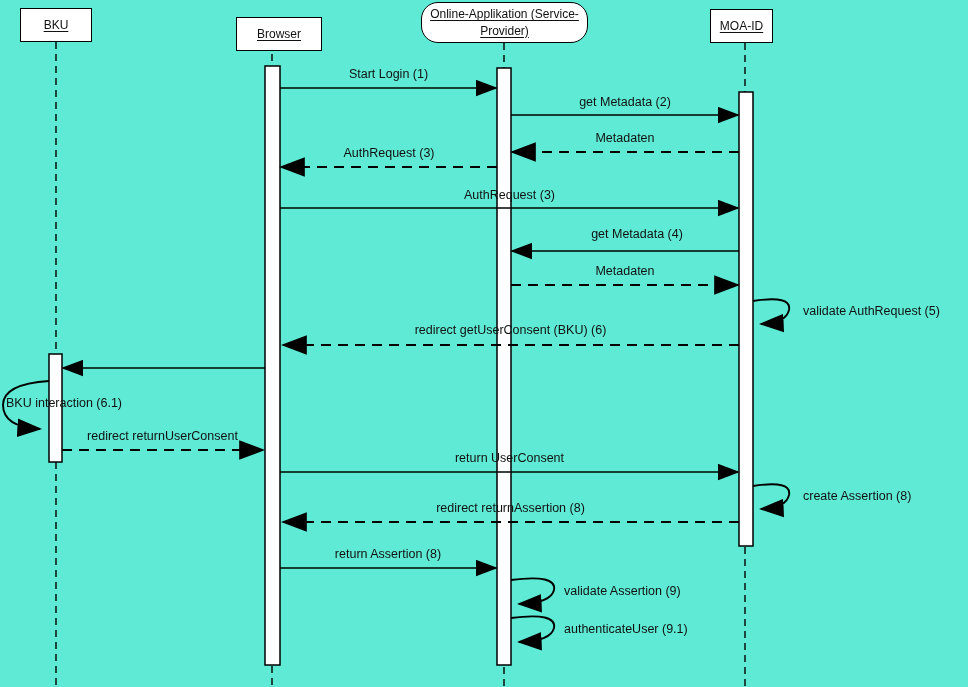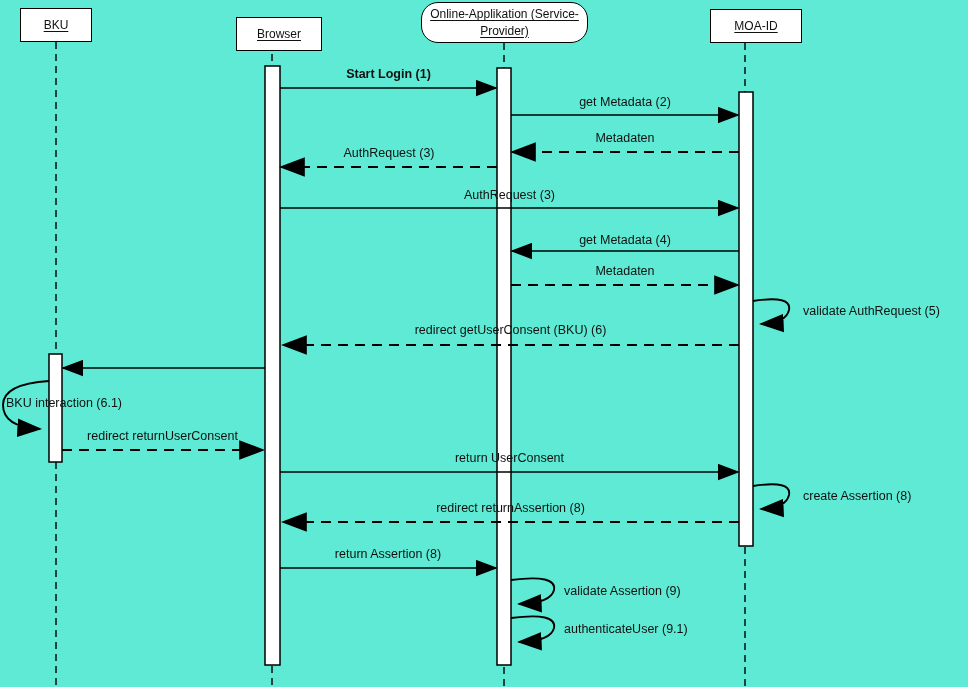--- a/index.html
+++ b/index.html
@@ -80,30 +80,30 @@
 
   <div class="actor" style="left:20px; top:8px; width:72px; height:34px;">
     <span class="nm">BKU</span>
   </div>
   <div class="actor" style="left:236px; top:8px; width:86px; height:34px;margin-top:9px;">
     <span class="nm">Browser</span>
   </div>
   <div class="actor" style="left:421px; top:2px; width:167px; height:41px;border-radius:17px;">
     <span class="nm">Online-Applikation (Service-Provider)</span>
   </div>
-  <div class="actor" style="left:710px; top:9px; width:92px; height:34px;">
+  <div class="actor" style="left:710px; top:9px; width:63px; height:34px;">
     <span class="nm">MOA-ID</span>
   </div>
 
-  <div class="msg-label" style="left:280px; width:217px; top:67px;font-weight:bold;">Start Login (1)</div>
+  <div class="msg-label" style="left:280px; width:217px; top:67px;">Start Login (1)</div>
   <div class="msg-label" style="left:511px; width:228px; top:95px;">get Metadata (2)</div>
   <div class="msg-label" style="left:511px; width:228px; top:131px;">Metadaten</div>
   <div class="msg-label" style="left:281px; width:216px; top:146px;">AuthRequest (3)</div>
   <div class="msg-label" style="left:280px; width:459px; top:188px;">AuthRequest (3)</div>
-  <div class="msg-label" style="left:511px; width:228px; top:233px;">get Metadata (4)</div>
+  <div class="msg-label" style="left:511px; width:228px; top:227px;padding-left:12px;">get Metadata (4)</div>
   <div class="msg-label" style="left:511px; width:228px; top:264px;">Metadaten</div>
   <div class="msg-label left" style="left:803px; top:304px;">validate AuthRequest (5)</div>
   <div class="msg-label" style="left:282px; width:457px; top:323px;">redirect getUserConsent (BKU) (6)</div>
   <div class="msg-label left" style="left:6px; top:396px;">BKU interaction (6.1)</div>
   <div class="msg-label" style="left:62px; width:201px; top:429px;">redirect returnUserConsent</div>
   <div class="msg-label" style="left:280px; width:459px; top:451px;">return UserConsent</div>
   <div class="msg-label left" style="left:803px; top:489px;">create Assertion (8)</div>
   <div class="msg-label" style="left:282px; width:457px; top:501px;">redirect returnAssertion (8)</div>
   <div class="msg-label" style="left:280px; width:216px; top:547px;">return Assertion (8)</div>
   <div class="msg-label left" style="left:564px; top:584px;">validate Assertion (9)</div>

